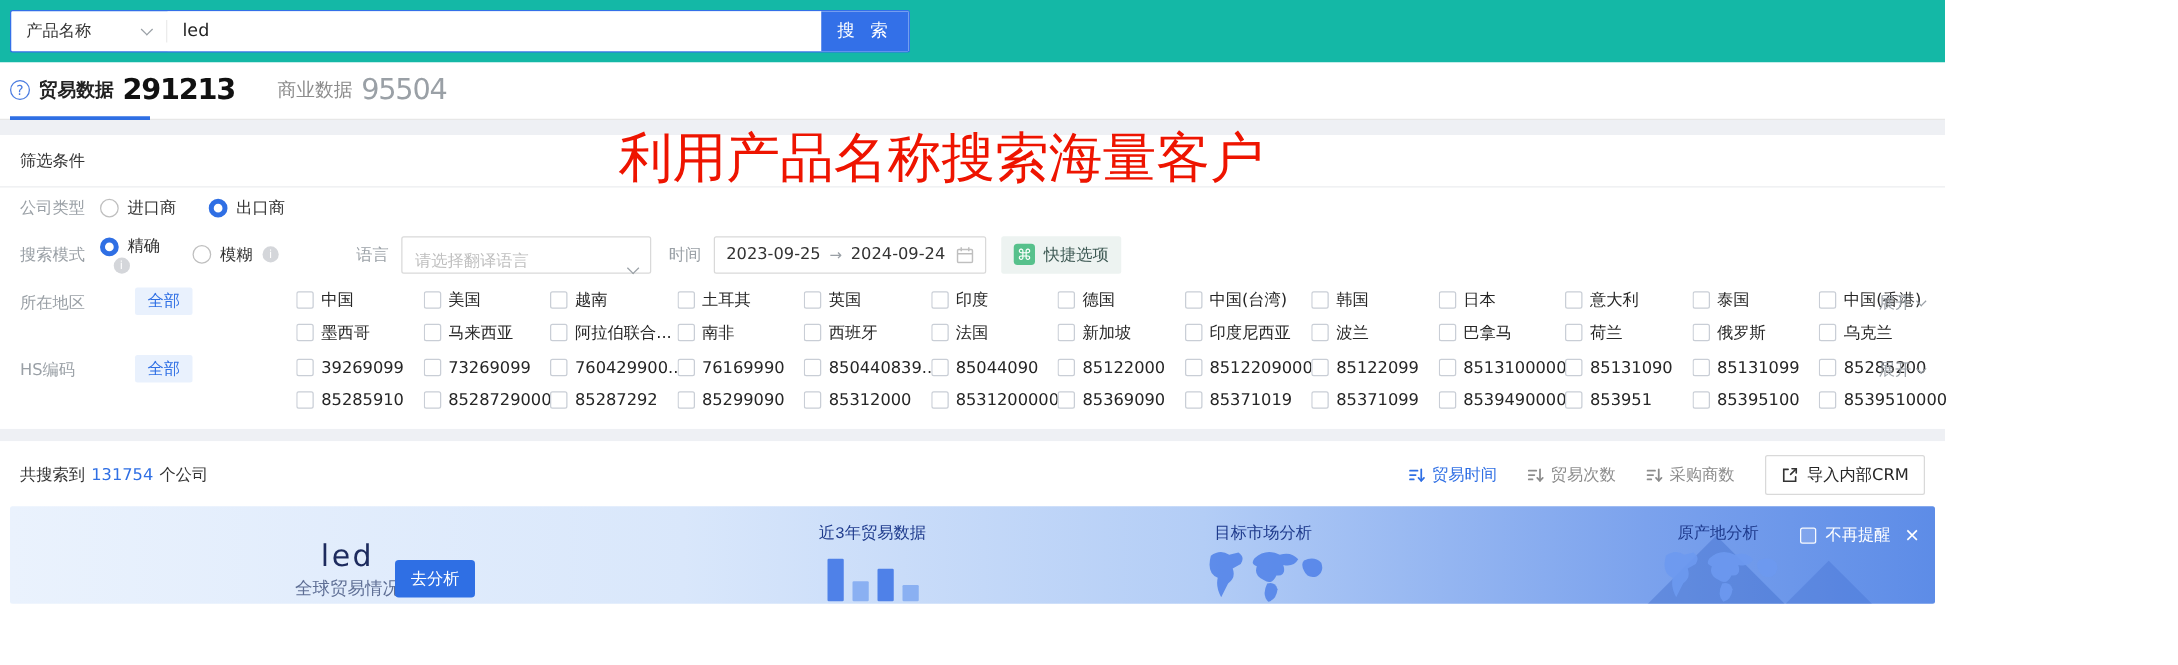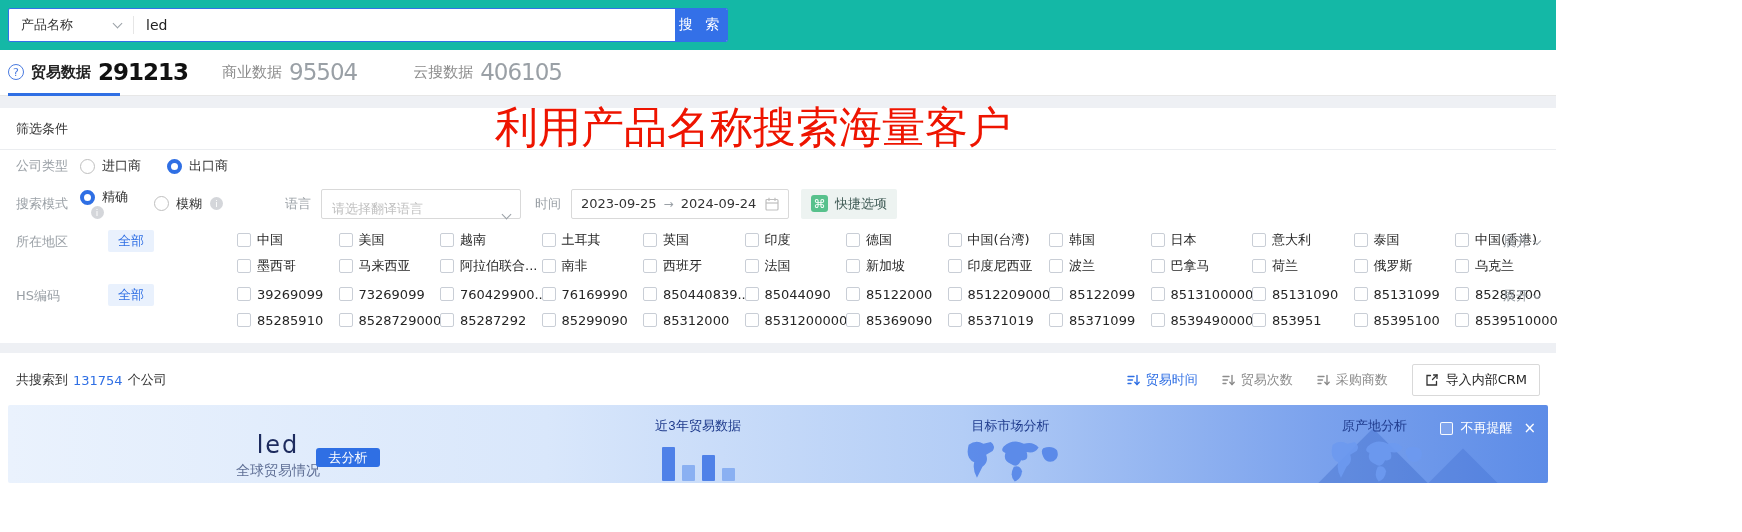--- a/index.html
+++ b/index.html
@@ -6,21 +6,21 @@
   html,body { width:1742px; height:532px; background:#fff; font-family:"DejaVu Sans","Liberation Sans",sans-serif; font-size:13px; color:#333; overflow:hidden; }
   .app { width:1556px; position:relative; }
 
   
   .search-row { padding:8px 0 8px 8px; background:#14b8a6; }
   .search-box { display:flex; width:720px; height:34px; border:1px solid #3370e8; border-radius:2px; overflow:hidden; background:#fff; }
   .cat-select { width:124px; display:flex; align-items:center; justify-content:space-between; padding:0 12px; cursor:pointer; color:#333; }
   .chev { width:7px; height:7px; border-right:1.5px solid #9aa0a6; border-bottom:1.5px solid #9aa0a6; transform:rotate(45deg); margin-top:-3px; }
   .cat-divider { width:1px; background:#e6e6e6; margin:7px 0; }
   .query-input { flex:1; border:none; outline:none; padding:0 12px; font-size:14px; color:#222; font-family:inherit; }
-  .search-btn { width:52px; background:#3370e8; color:#fff; border:none; font-size:14px; letter-spacing:4px; cursor:pointer; font-family:inherit; }
+  .search-btn { width:70px; background:#3370e8; color:#fff; border:none; font-size:14px; letter-spacing:4px; cursor:pointer; font-family:inherit; }
 
   
   .tabs { display:flex; align-items:flex-end; padding-left:8px; border-bottom:1px solid #e7e7e7; background:#fff; height:46px; }
   .tab { display:flex; align-items:center; gap:7px; padding-bottom:10px; position:relative; cursor:pointer; }
   .tab-1 { margin-right:34px; }
   .tab-2 { margin-right:56px; }
   .q-icon { width:16px; height:16px; border:1px solid #4a7be0; color:#4a7be0; border-radius:50%; font-size:11px; display:flex; align-items:center; justify-content:center; }
   .tab .t-label { font-size:15px; font-weight:bold; color:#222; }
   .tab .t-count { font-size:23px; font-weight:bold; color:#111; letter-spacing:-1px; }
   .tab.inactive .t-label { color:#8c8c8c; font-weight:normal; }
@@ -71,21 +71,21 @@
   .sort { display:flex; align-items:center; gap:5px; color:#8c8c8c; margin-left:24px; cursor:pointer; }
   .sort.on { color:#2f6fe4; }
   .crm-btn { margin-left:24px; height:32px; border:1px solid #d9d9d9; border-radius:2px; background:#fff; display:flex; align-items:center; gap:7px; padding:0 12px; color:#262626; cursor:pointer; font-family:inherit; font-size:13px; }
 
   
   .banner { margin:0 8px; height:78px; border-radius:2px; position:relative; overflow:hidden;
     background:linear-gradient(90deg,#eaf2fd 0%,#d9e7fb 35%,#b3cdf6 62%,#7ba2ed 85%,#5d8ce7 100%); }
   .b-keyword { position:absolute; left:200px; top:26px; width:140px; text-align:center; }
   .b-led { font-size:24px; color:#1d2b5e; letter-spacing:2px; }
   .b-sub { font-size:14px; color:#5f6f95; margin-top:3px; }
-  .b-analyze { position:absolute; left:308px; top:43px; width:64px; height:19px; background:#2f6fe4; color:#fff; border:none; border-radius:3px; font-size:13px; cursor:pointer; font-family:Liberation Mono, monospace; }
+  .b-analyze { position:absolute; left:308px; top:43px; width:64px; height:30px; background:#2f6fe4; color:#fff; border:none; border-radius:3px; font-size:13px; cursor:pointer; font-family:Liberation Mono, monospace; }
   .b-block { position:absolute; top:12px; text-align:center; }
   .b-title { font-size:13px; color:#1e3a8c;font-family:Liberation Mono, monospace; }
   .b-chart { left:600px; width:180px; }
   .bars { display:flex; align-items:flex-end; justify-content:center; gap:7px; height:38px; margin-top:8px; }
   .bar { width:13px; border-radius:1px; }
   .bar-1 { height:34px; background:#4f81e8; }
   .bar-2 { height:16px; background:#8ab0f2; }
   .bar-3 { height:26px; background:#4f81e8; }
   .bar-4 { height:13px; background:#8ab0f2; }
   .b-market { left:905px; width:195px; }
@@ -117,24 +117,20 @@
   <div class="tabs">
     <div class="tab tab-1 active">
       <span class="q-icon">?</span>
       <span class="t-label">贸易数据</span>
       <span class="t-count">291213</span>
     </div>
     <div class="tab tab-2 inactive">
       <span class="t-label">商业数据</span>
       <span class="t-count">95504</span>
     </div>
-    <div class="tab inactive">
-      <span class="t-label">云搜数据</span>
-      <span class="t-count">406105</span>
-    </div>
   </div>
 
   <div class="gap"></div>
 
   <div class="filter-card">
     <div class="overlay-text">利用产品名称搜索海量客户</div>
     <div class="f-title">筛选条件</div>
 
     <div class="frow">
       <span class="flabel">公司类型</span>

